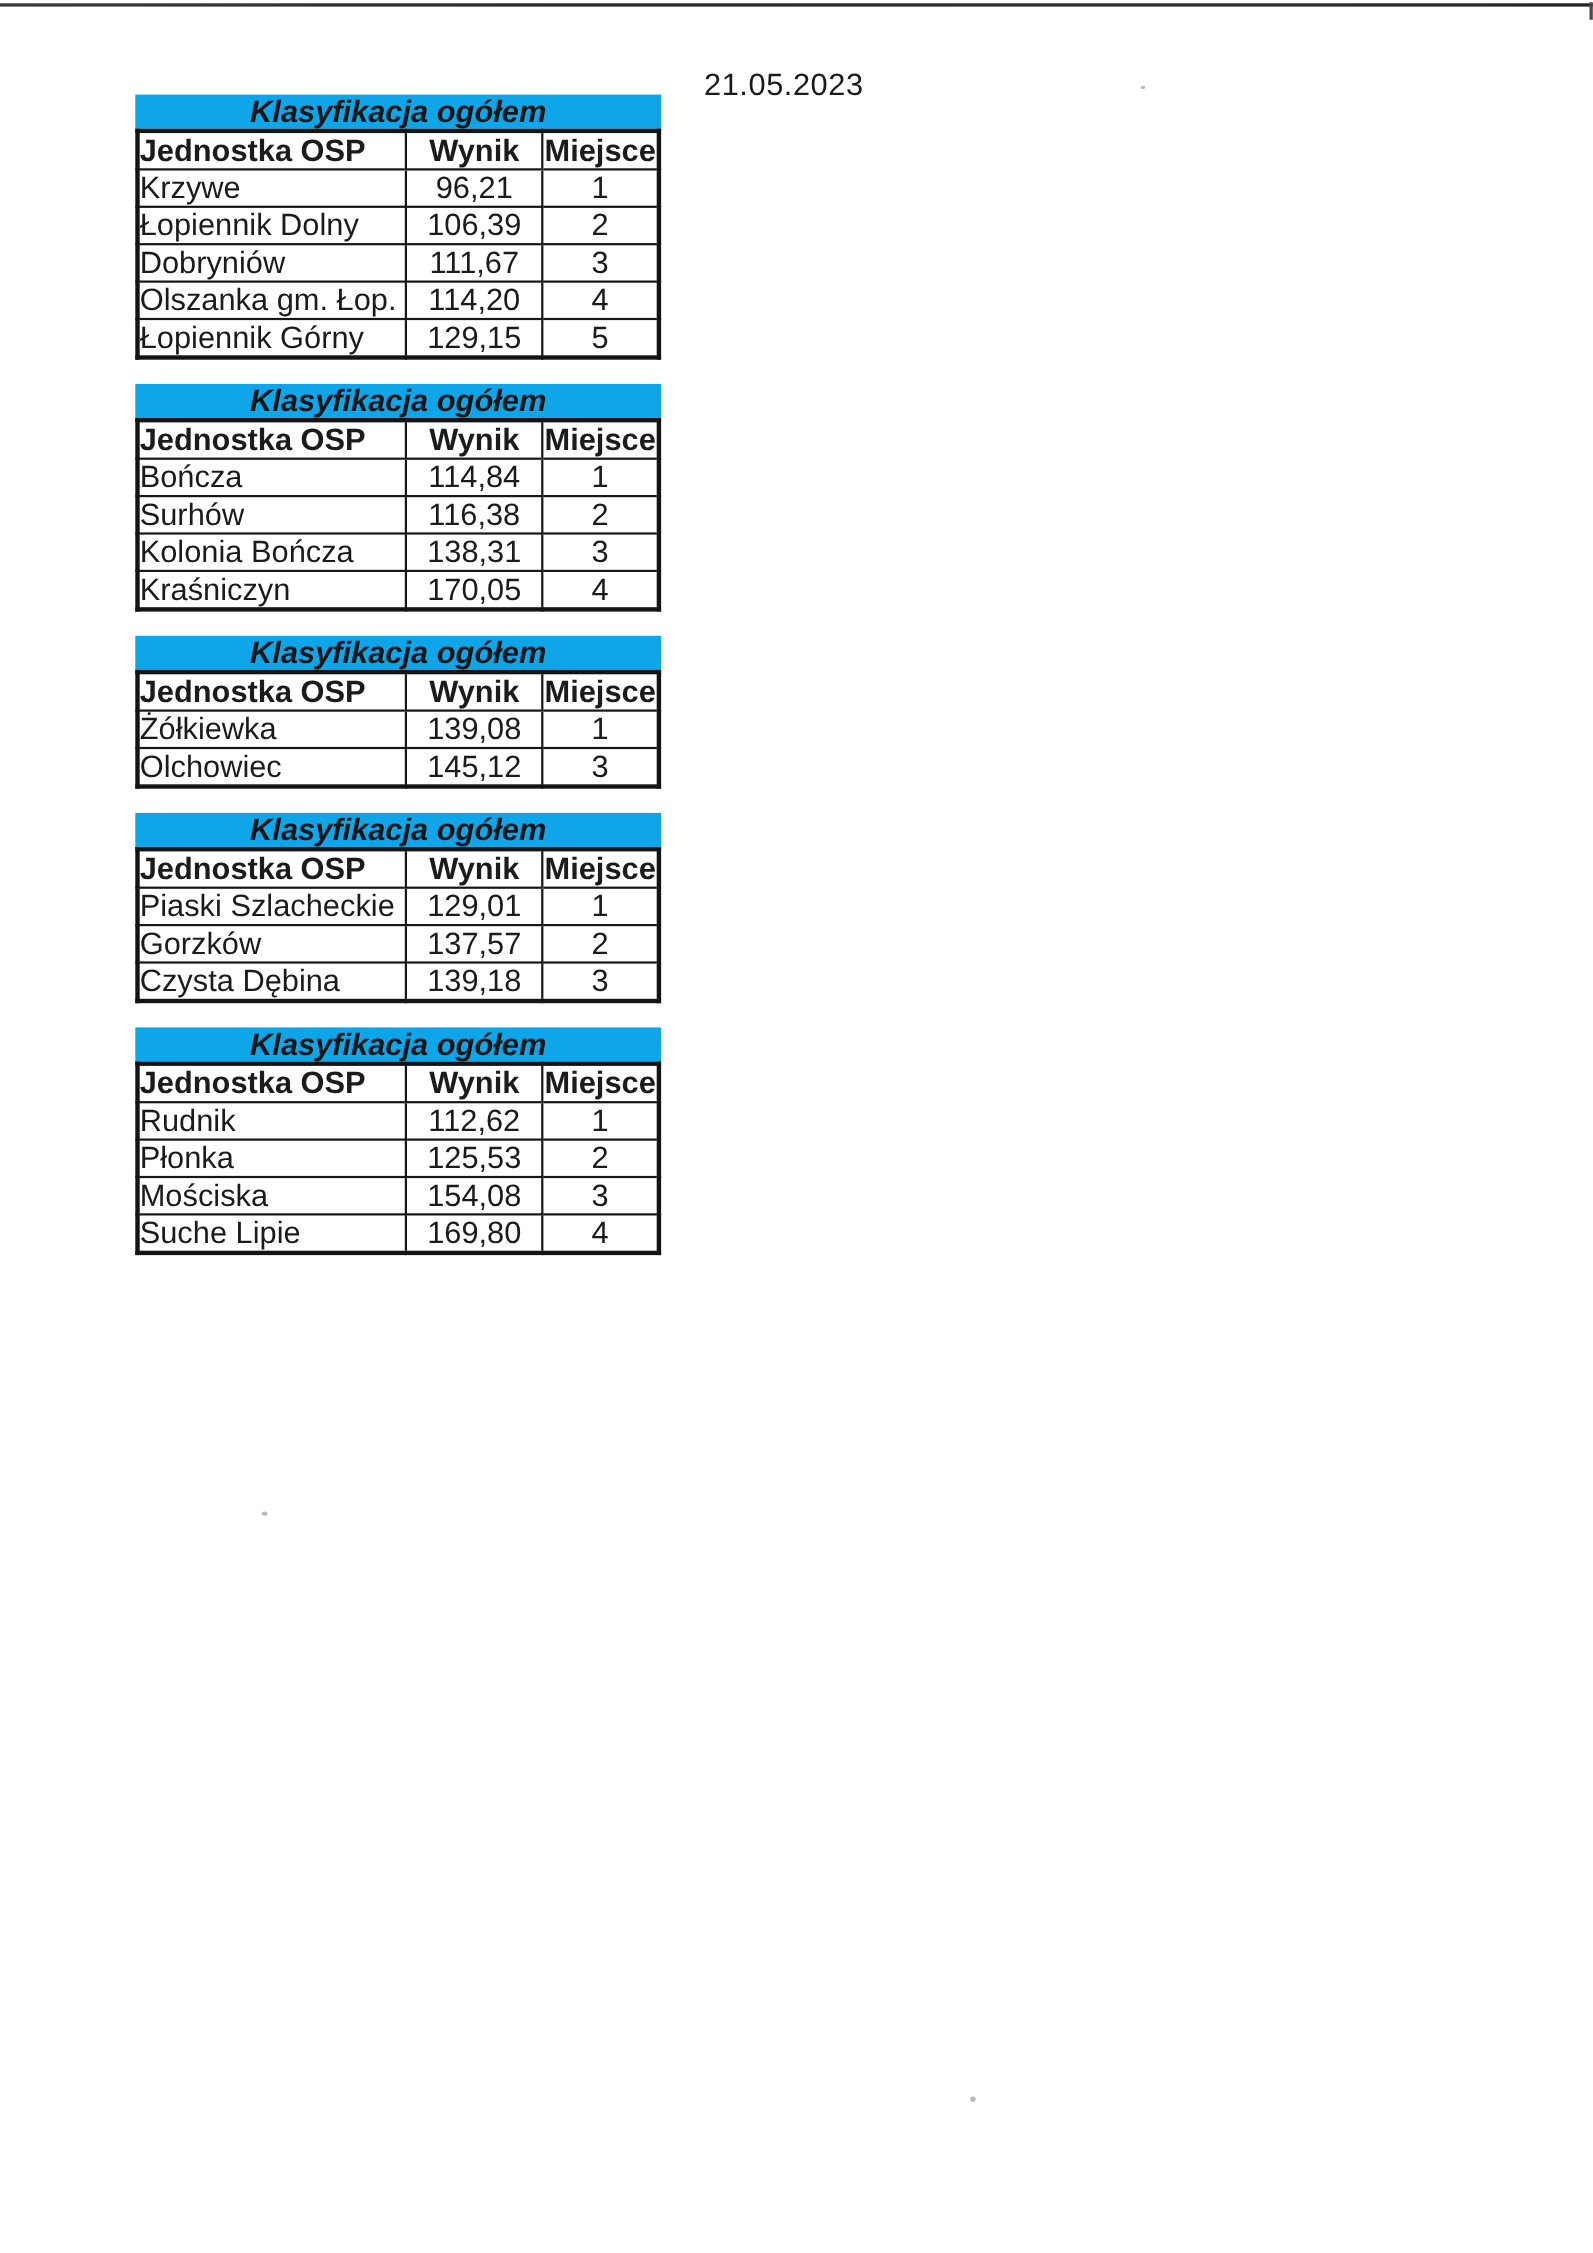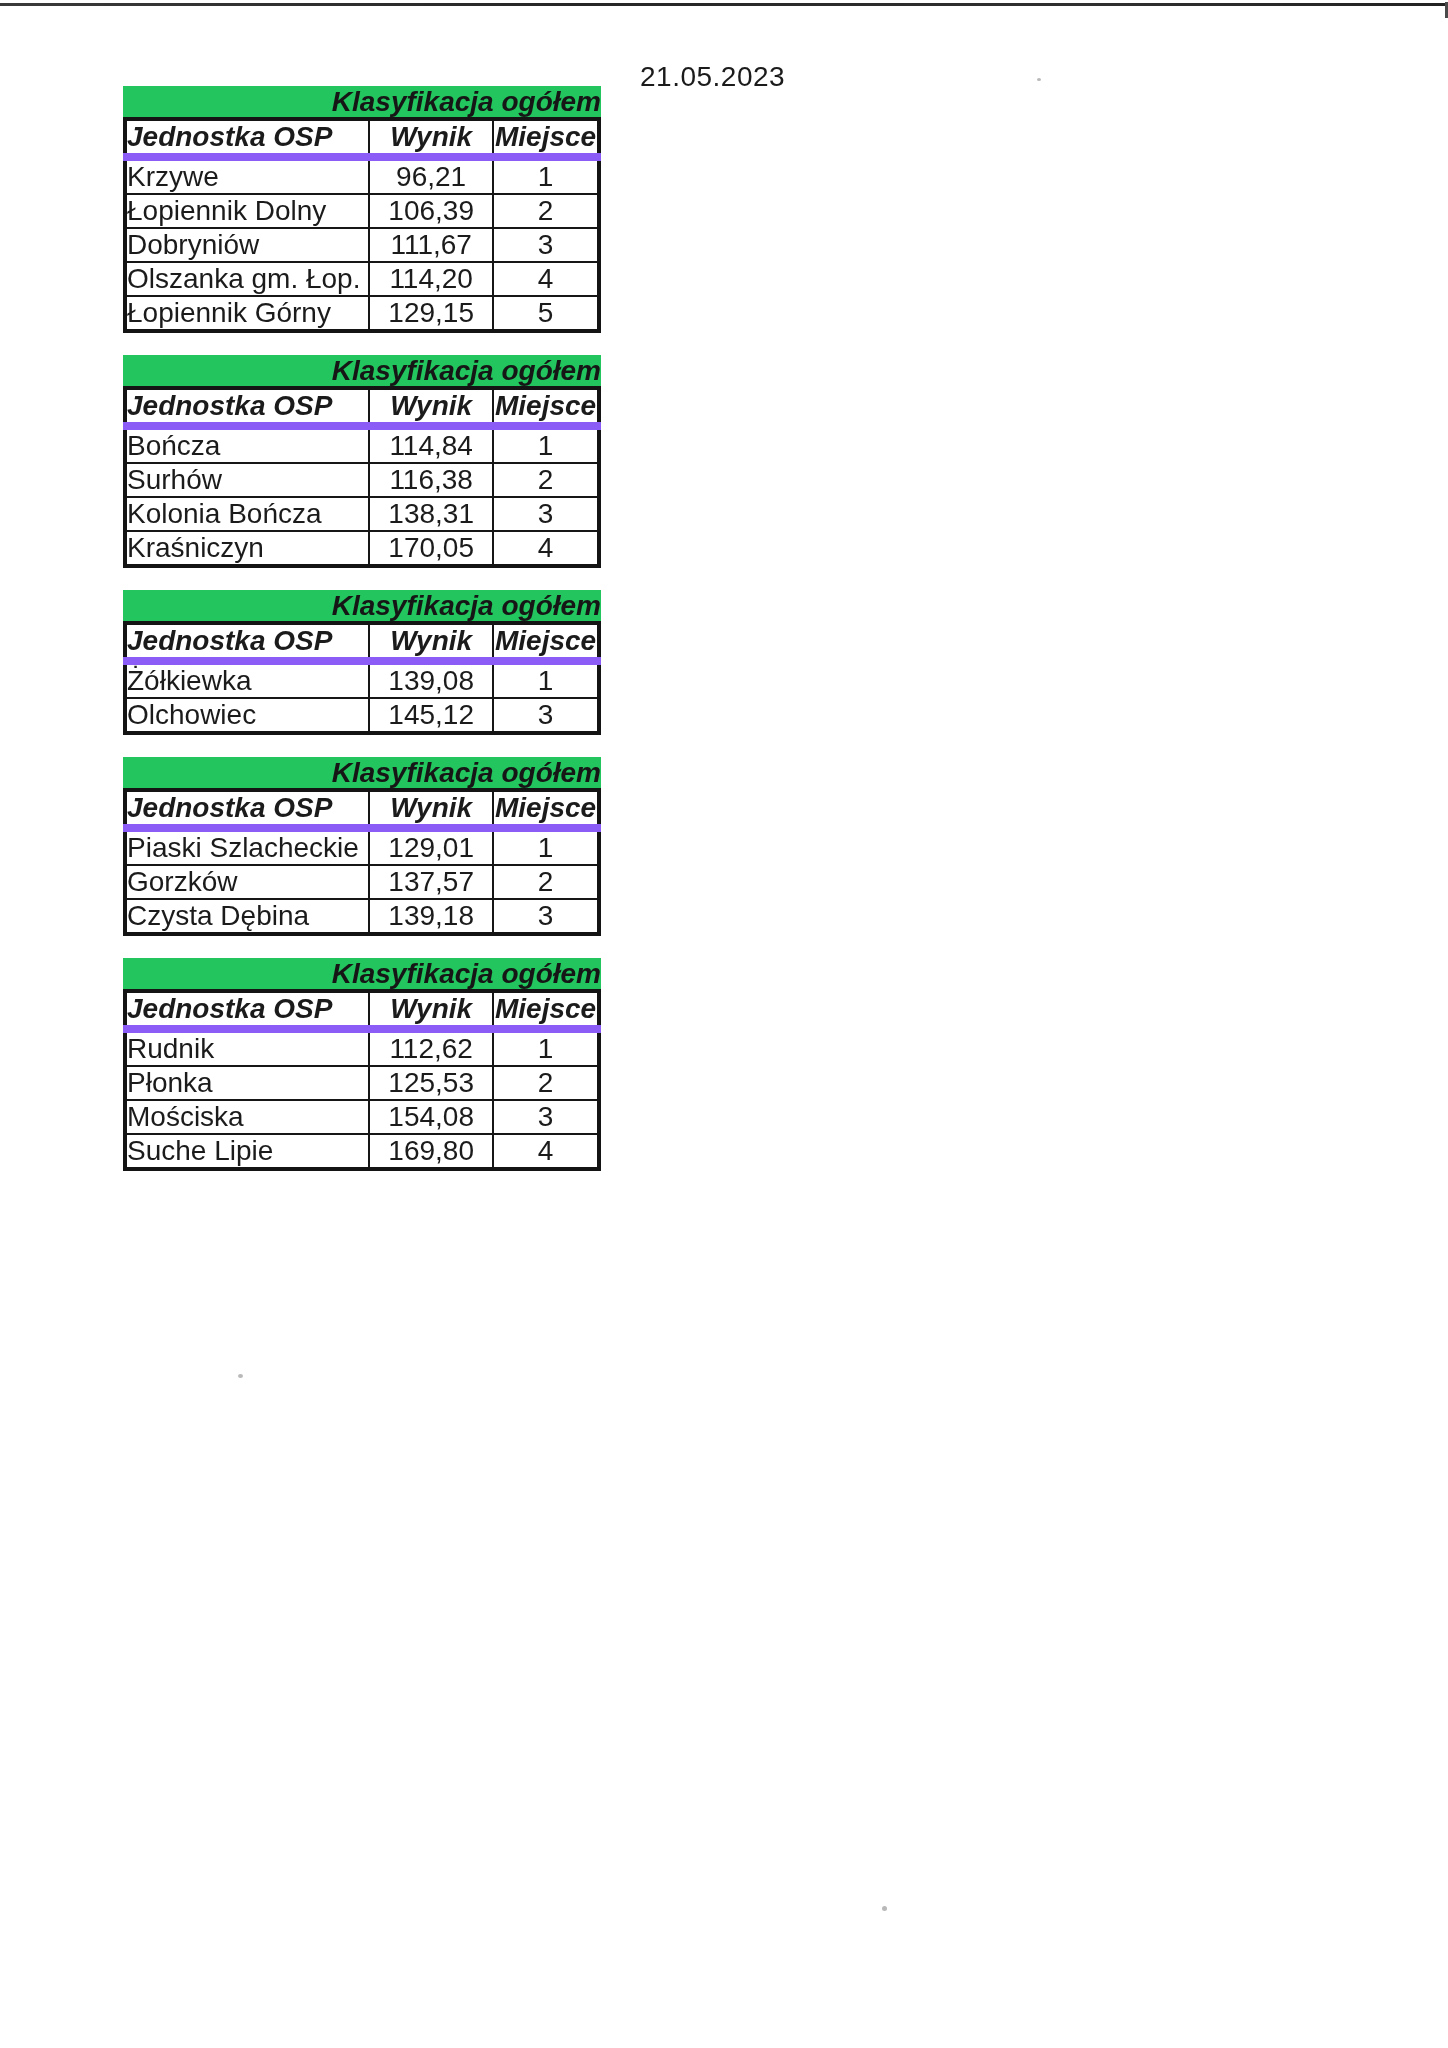--- a/index.html
+++ b/index.html
@@ -26,44 +26,44 @@
   }
   .date {
     position: absolute; left: 640px; top: 61px;
     font-size: 28px; letter-spacing: 0.5px;
   }
   .tables {
     position: absolute; left: 123px; top: 86px; width: 478px;
   }
   .table-block { margin-bottom: 22px; }
   .title-bar {
-    background: #22c55e;
+    background: #0ea5e9;
     height: 31px; line-height: 31px;
-    text-align: right;
+    text-align: center;
     font-style: italic; font-weight: bold;
     font-size: 28px;
     color: #161616;
   }
   table.cls {
     border-collapse: collapse;
     table-layout: fixed;
     width: 478px;
     border: 4px solid #141414;
   }
   table.cls th, table.cls td {
     border: 2px solid #161616;
     height: 31px;
     font-size: 28px;
     padding: 0;
     white-space: nowrap;
     overflow: hidden;
   }
   table.cls thead th {
-    border-bottom: 8px solid #8b5cf6;
-    font-style: italic; font-weight: bold;
+    border-bottom: 1px solid #8b5cf6;
+    font-weight: bold;
   }
   .col0 { width: 240px; text-align: left; padding-left: 6px; }
   .col1 { width: 122px; text-align: center; }
   .col2 { width: 104px; text-align: center; }
   th.col0 { padding-left: 6px; }
 </style>
 </head>
 <body>
 
 <div class="scan-top-line"></div>

